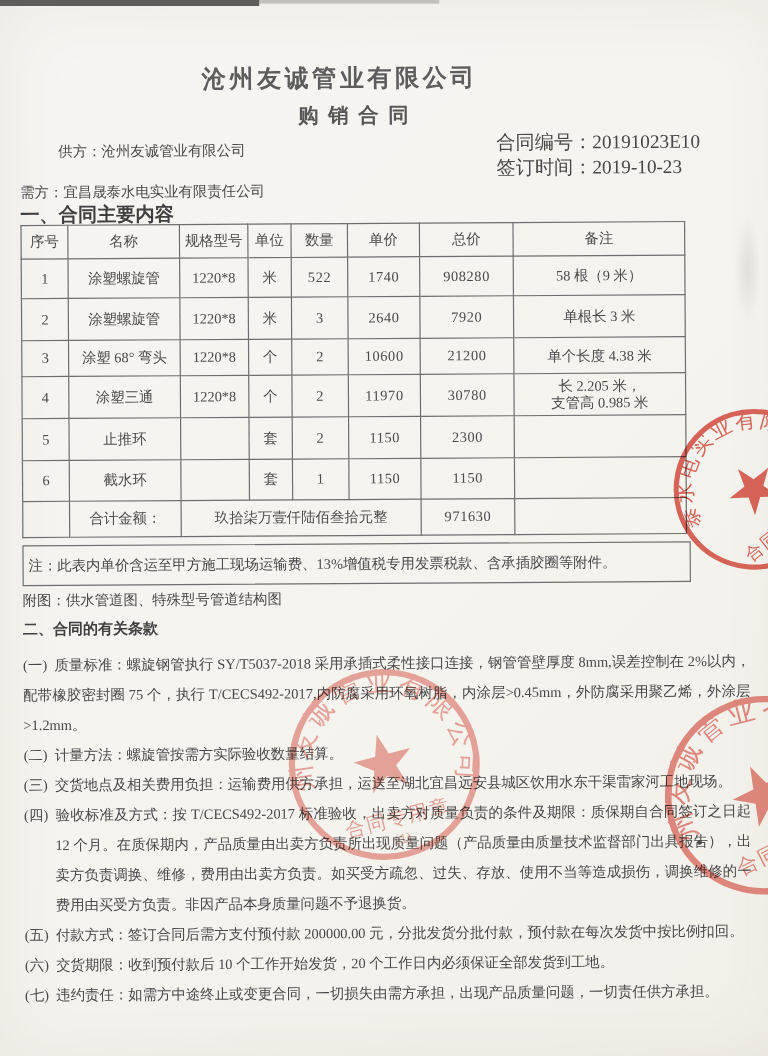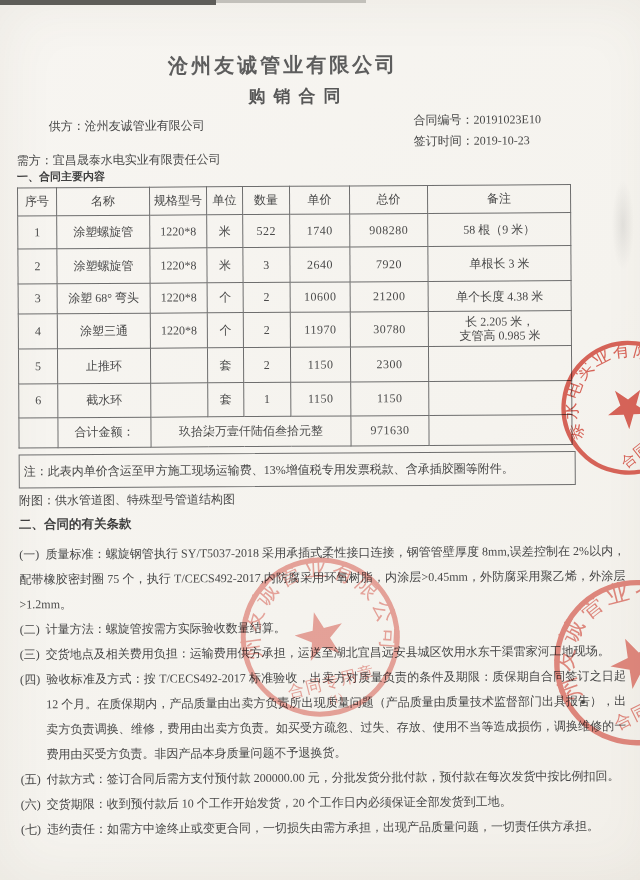--- a/index.html
+++ b/index.html
@@ -23,23 +23,23 @@
   .artifact-smudge{position:absolute;left:612px;top:180px;width:22px;height:90px;background:radial-gradient(closest-side,rgba(60,60,60,.10),rgba(60,60,60,0));}
   .artifact-dot{position:absolute;left:581px;top:700px;width:4px;height:4px;border-radius:50%;background:#2e2c2a;opacity:.85;}
 
   .doc-title{position:absolute;top:52px;left:0;right:70px;text-align:center;font-size:20px;font-weight:600;letter-spacing:3px;color:#5d5d5d;}
   .doc-subtitle{position:absolute;top:85px;left:0;right:40px;text-align:center;font-size:17px;font-weight:600;letter-spacing:8px;color:#575757;}
 
   .line{font-size:12px;line-height:18px;}
   .party-supplier{position:absolute;left:18px;top:116px;margin-left:32px;}
   .party-buyer{position:absolute;left:18px;top:150px;}
   .meta-block{position:absolute;left:415px;top:111px;}
-  .meta-row{font-size:12px;line-height:20.5px;white-space:nowrap;}
-
-  .sec1-heading{position:absolute;left:18px;top:168px;font-size:11px;font-weight:700;color:#3f3f3f;}
+  .meta-row{font-size:16px;line-height:20.5px;white-space:nowrap;}
+
+  .sec1-heading{position:absolute;left:18px;top:168px;font-size:16px;font-weight:700;color:#3f3f3f;}
 
   table.items{
     position:absolute;left:18px;top:186px;
     border-collapse:collapse;table-layout:fixed;width:553px;
     font-size:12px;color:#4a4a4a;
   }
   table.items td,table.items th{
     border:1px solid #6e6e6e;
     text-align:center;vertical-align:middle;
     padding:0 2px;font-weight:normal;

